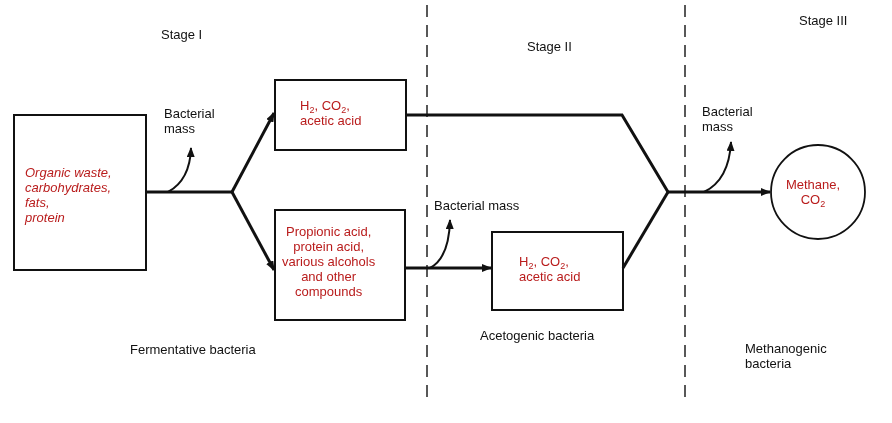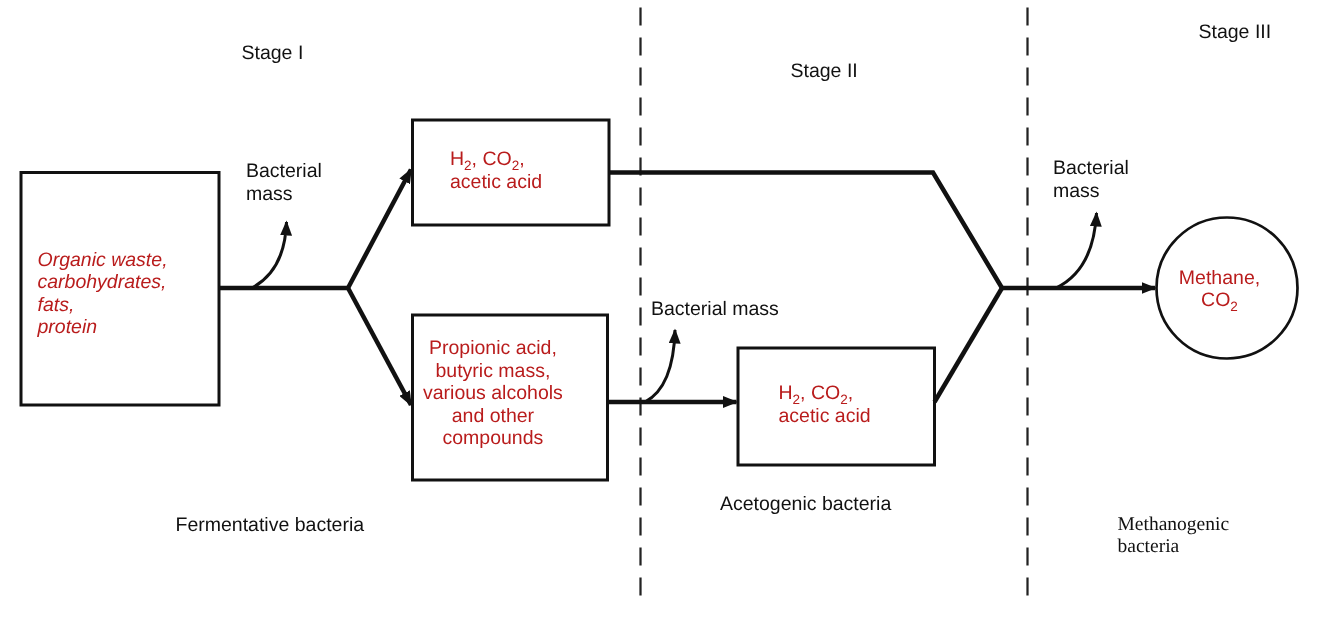--- a/index.html
+++ b/index.html
@@ -65,21 +65,21 @@
   <div>mass</div>
 </div>
 
 <div class="boxtext" style="left:300px; top:98px;">
   <div><span>H</span><sub>2</sub><span>, CO</span><sub>2</sub><span>,</span></div>
   <div>acetic acid</div>
 </div>
 
 <div class="boxtext" style="left:282px; top:224px;text-align:center;">
   <div>Propionic acid,</div>
-  <div>butyric mass,</div>
+  <div>protein acid,</div>
   <div>various alcohols</div>
   <div>and other</div>
   <div>compounds</div>
 </div>
 
 <div class="lbl" style="left:434px; top:198px;">Bacterial mass</div>
 
 <div class="boxtext" style="left:519px; top:254px;">
   <div><span>H</span><sub>2</sub><span>, CO</span><sub>2</sub><span>,</span></div>
   <div>acetic acid</div>
@@ -88,18 +88,18 @@
 <div class="lbl" style="left:702px; top:104px;">
   <div>Bacterial</div>
   <div>mass</div>
 </div>
 
 <div class="boxtext" style="left:771px; top:177px; width:84px; text-align:center;">
   <div>Methane,</div>
   <div><span>CO</span><sub>2</sub></div>
 </div>
 
-<div class="lbl" style="left:117px; top:342px;">Fermentative bacteria</div>
+<div class="lbl" style="left:130px; top:342px;">Fermentative bacteria</div>
 <div class="lbl" style="left:480px; top:328px;">Acetogenic bacteria</div>
-<div class="lbl" style="left:745px; top:341px;font-family:Liberation Serif, serif;">
+<div class="lbl" style="left:745px; top:341px;">
   <div>Methanogenic</div>
   <div>bacteria</div>
 </div>
 
 </body></html>

